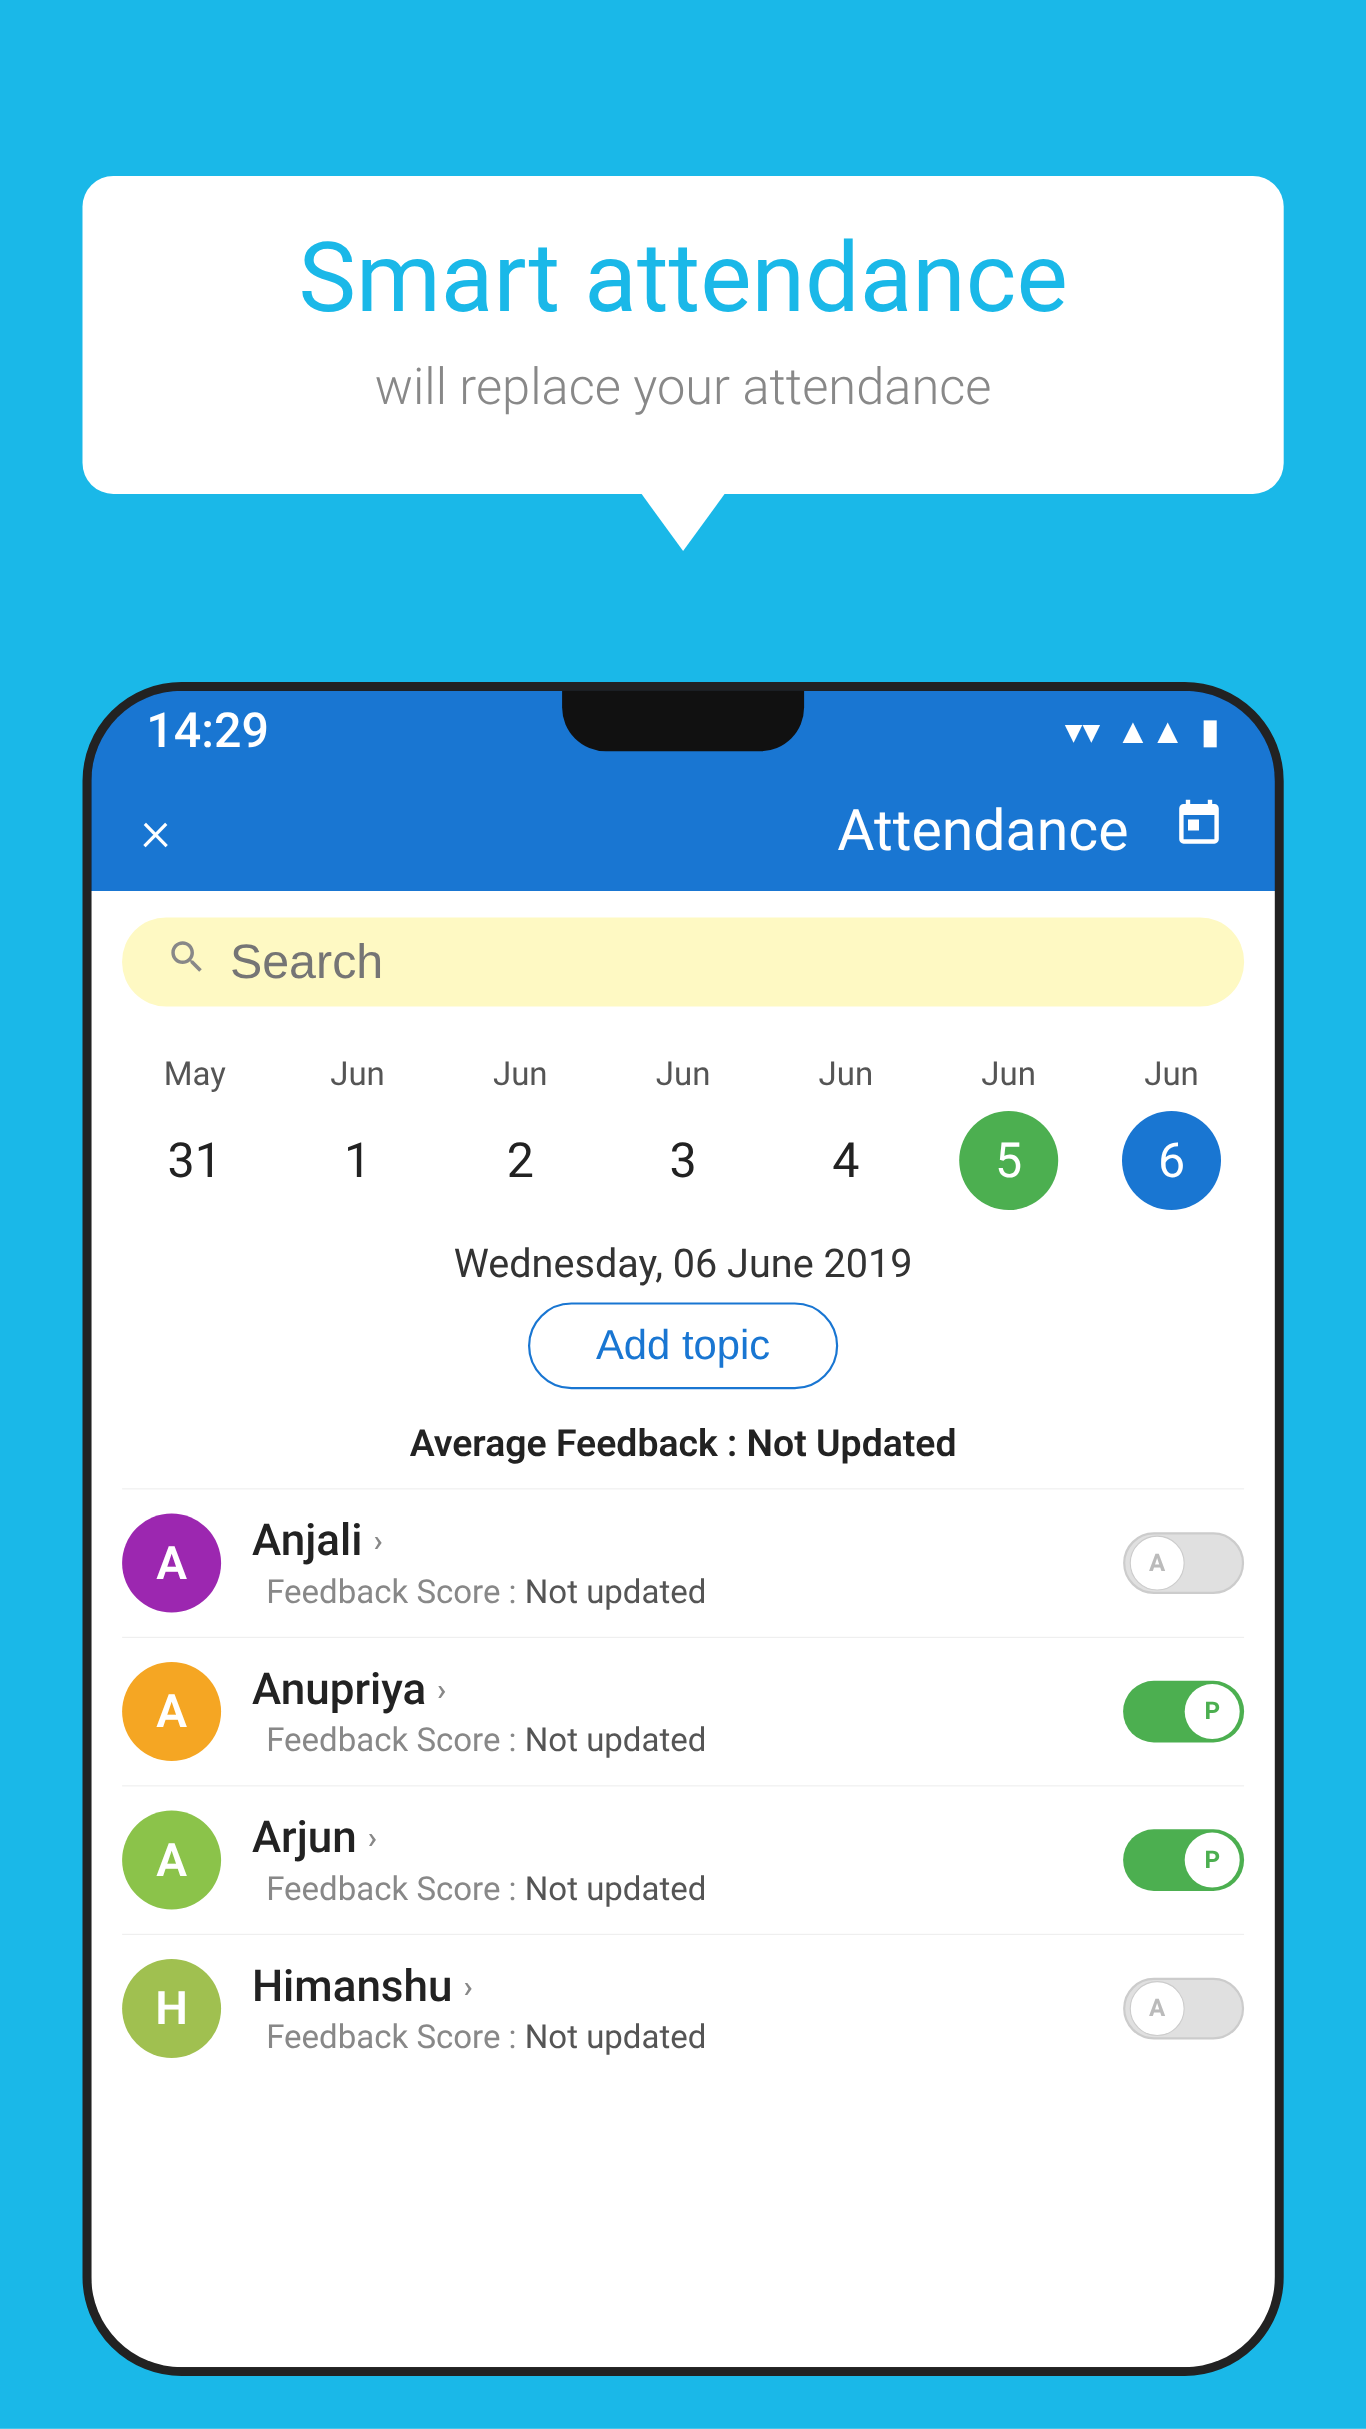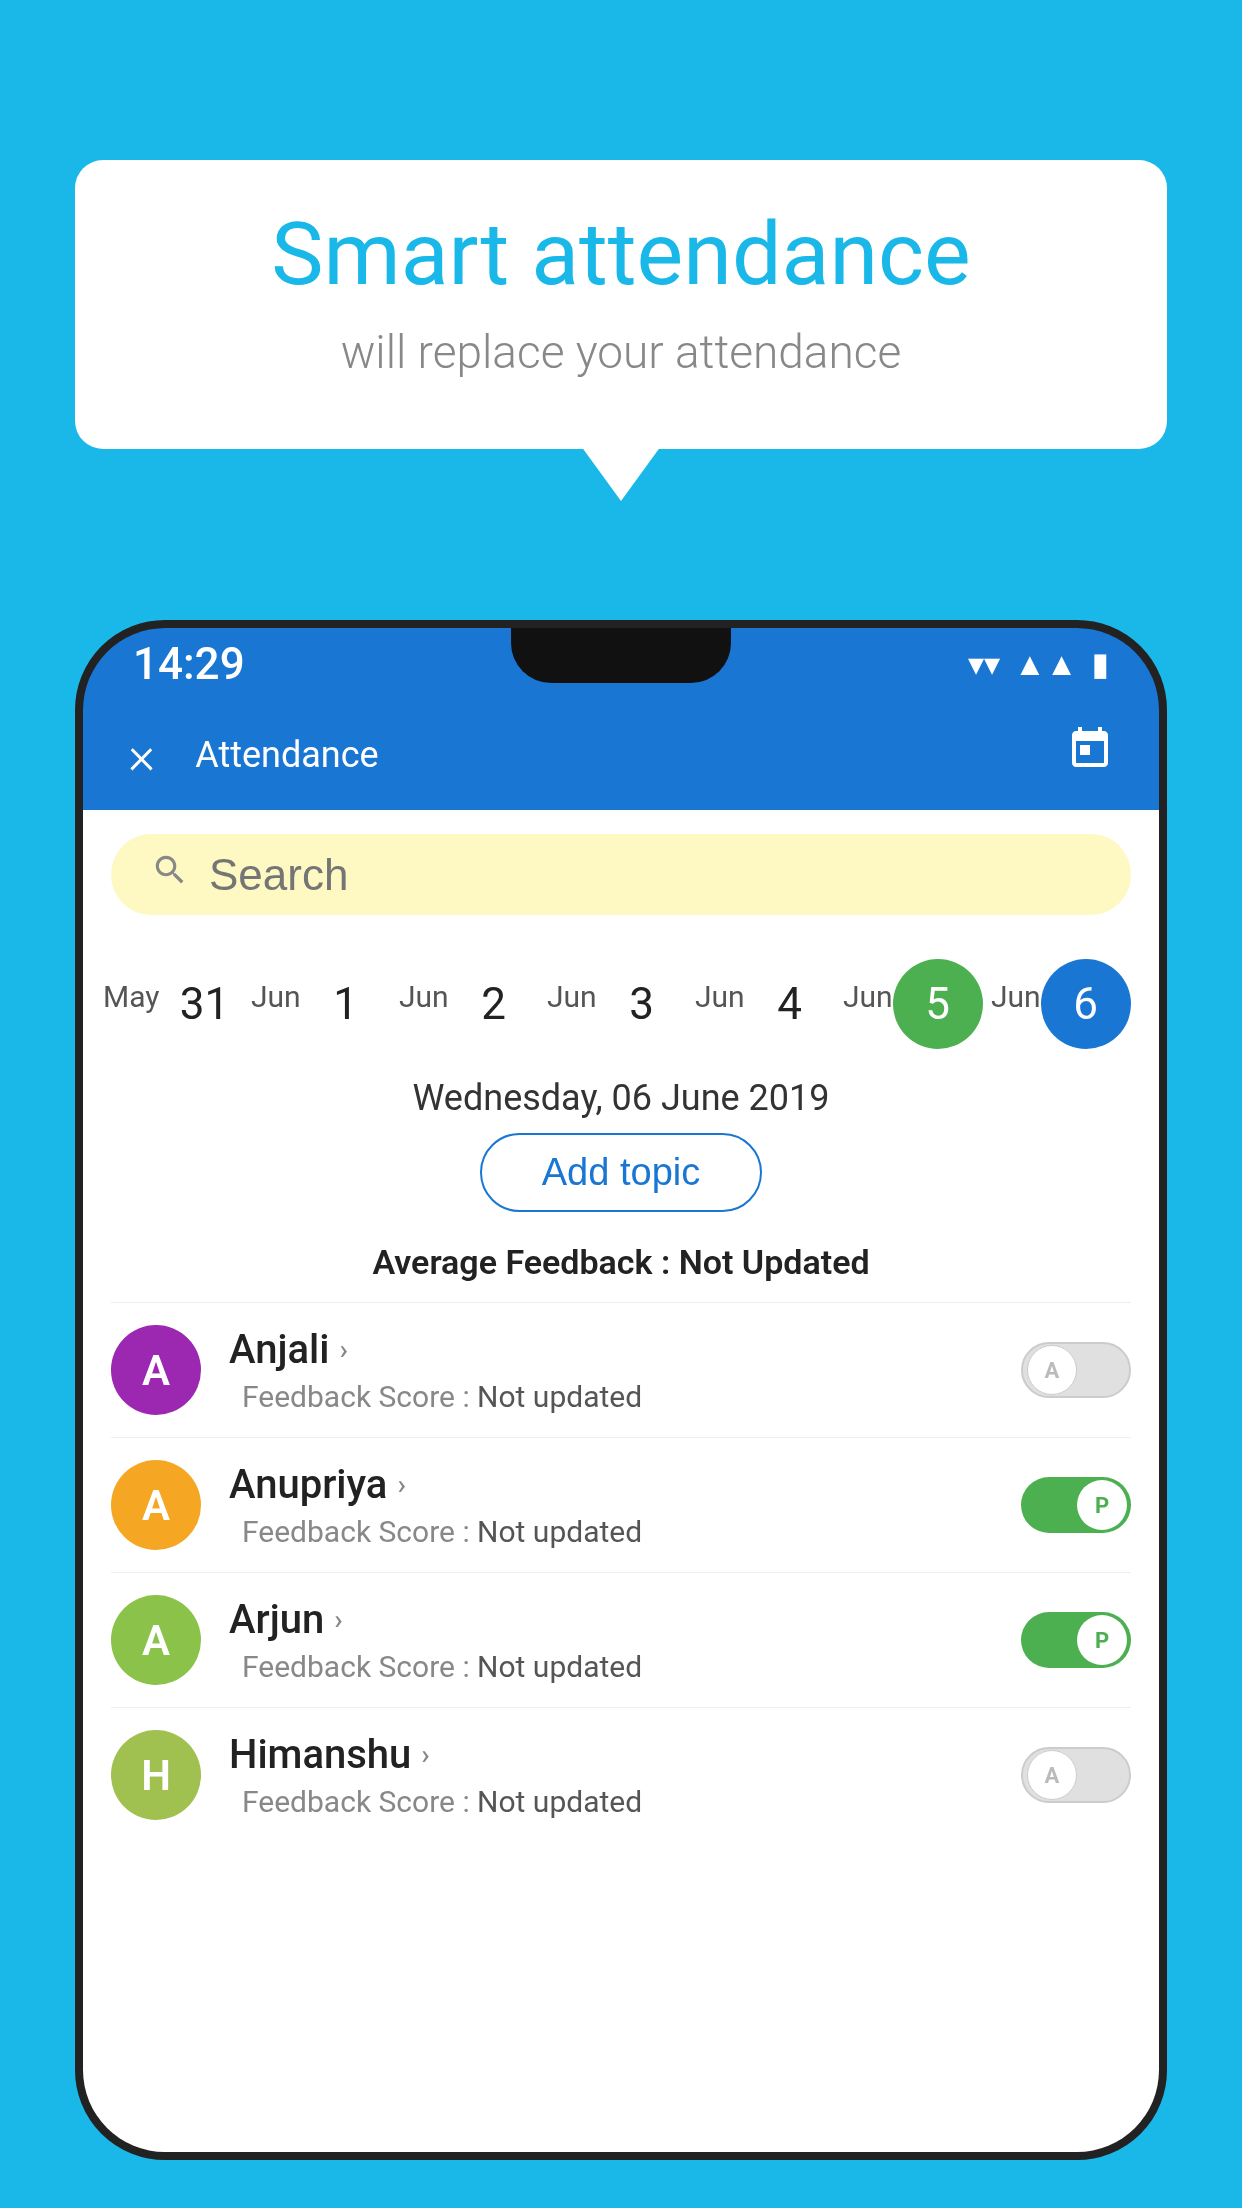--- a/index.html
+++ b/index.html
@@ -110,23 +110,24 @@
       gap: 40px;
     }
     .close-btn {
       color: white;
       font-size: 52px;
       cursor: pointer;
       font-weight: 300;
     }
     .app-title {
       color: white;
-      font-size: 36px;
+      font-size: 52px;
       font-weight: 400;
       flex: 1;
+      text-align: right;
     }
     .calendar-btn {
       color: white;
       font-size: 48px;
     }
 
     
     .screen-content {
       background: white;
       height: calc(100% - 182px);
@@ -161,21 +162,21 @@
     .date-scroller {
       display: flex;
       align-items: flex-start;
       padding: 20px 20px 10px;
       gap: 0;
       overflow: hidden;
     }
     .date-col {
       flex: 1;
       display: flex;
-      flex-direction: row;
+      flex-direction: column;
       align-items: center;
     }
     .date-month {
       font-size: 30px;
       color: #555;
       margin-bottom: 16px;
       font-weight: 400;
     }
     .date-day {
       font-size: 44px;

